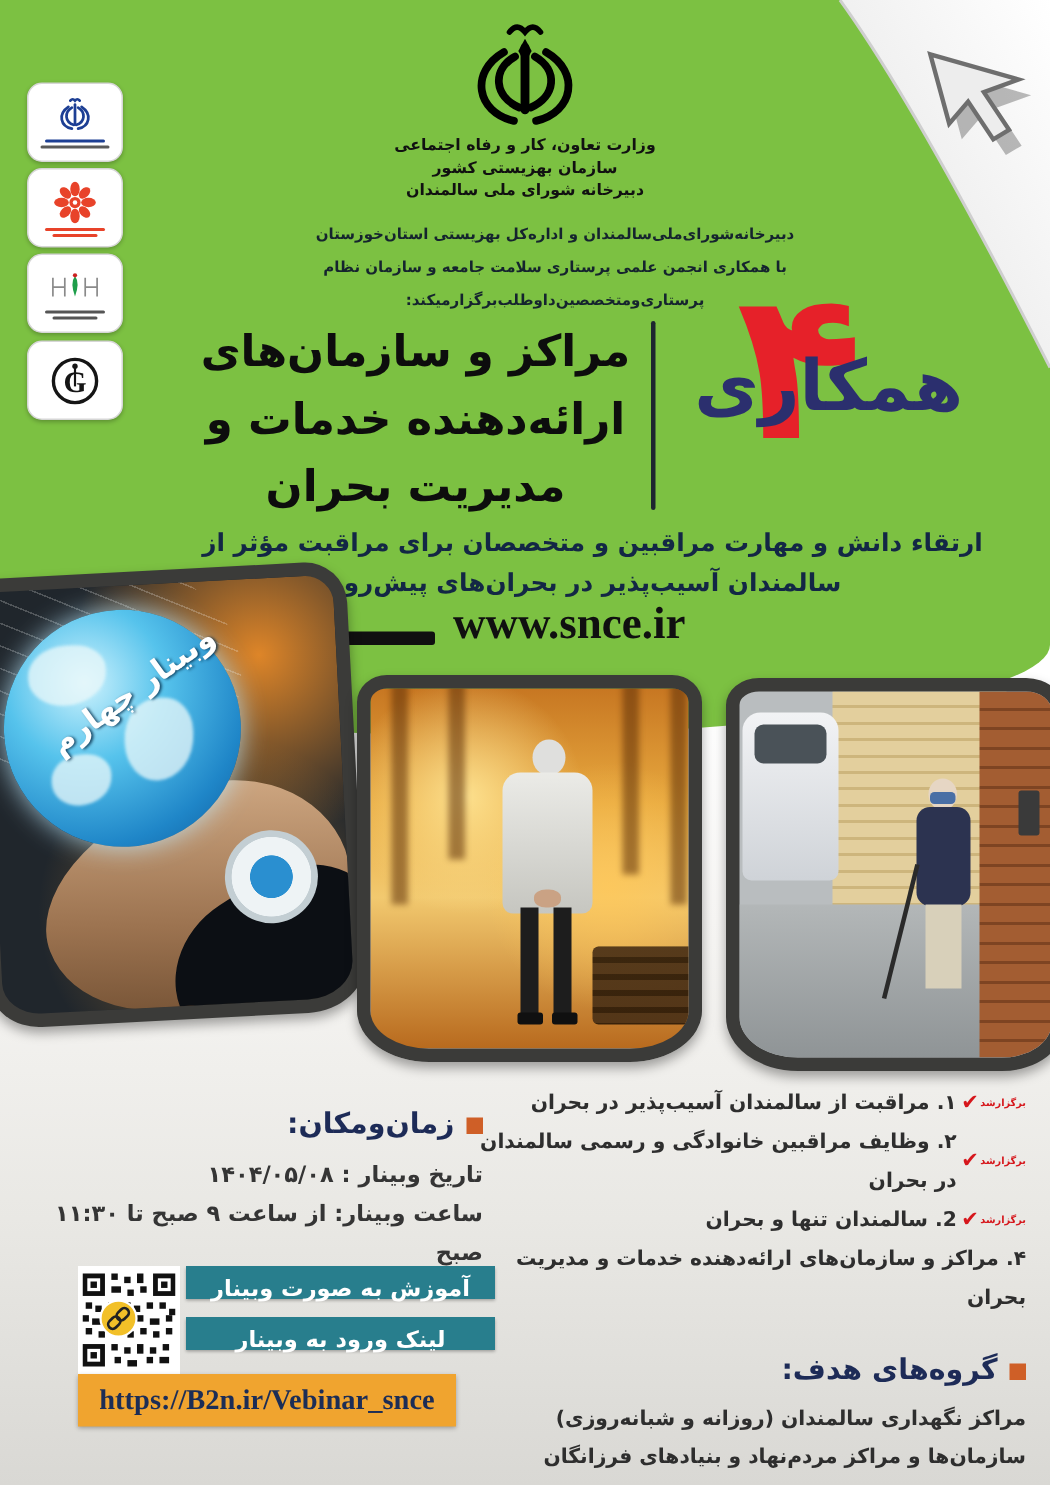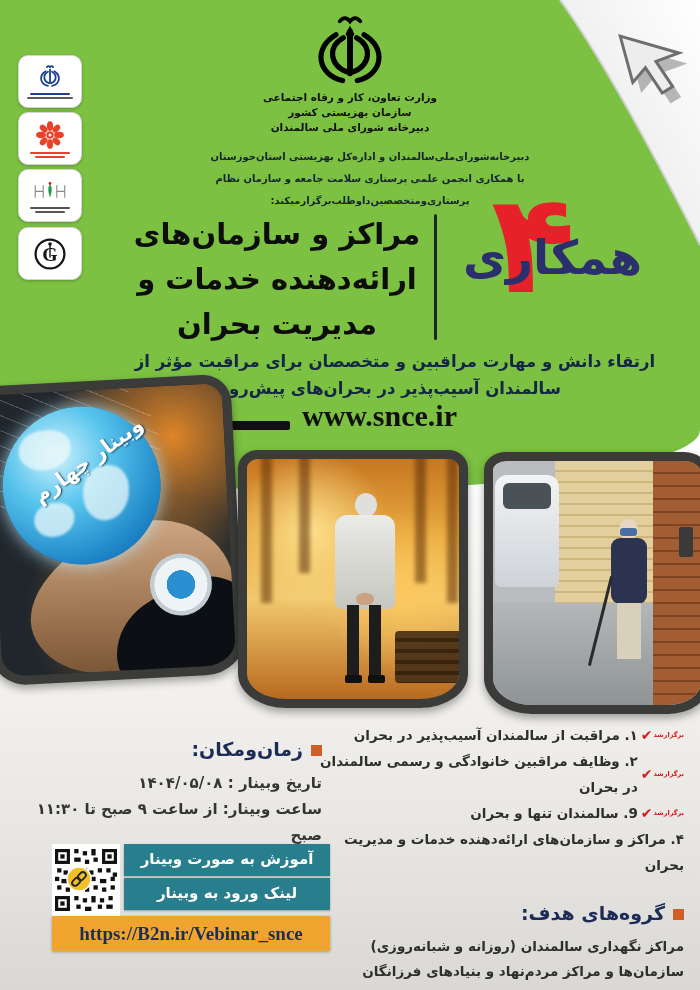--- a/index.html
+++ b/index.html
@@ -106,25 +106,25 @@
   .held-badge{ display:inline-flex; align-items:center; color:#d6171c; margin-left:3px; }
   .held-badge .held-text{ font-size:6.5px; font-weight:bold; margin-left:1px; }
   .held-badge .check{ font-size:14px; font-weight:bold; line-height:1; }
   .targets-list{ font-size:13.5px; font-weight:600; color:#2e2e2e; line-height:25px; margin-top:10px; }
   .col-left{ position:absolute; left:16px; top:738px; width:306px; direction:rtl; }
   .col-left .sec-heading{ justify-content:flex-start; }
   .sched-line{ font-size:15px; font-weight:bold; color:#353535; line-height:26px; }
   .links-block{ position:absolute; left:44px; top:840px; width:290px; height:116px; }
   .qr{ position:absolute; left:8px; top:4px; width:68px; height:72px; background:#fff; padding:3px; }
   .link-circle{ position:absolute; left:22px; top:26px; width:26px; height:26px; z-index:3; }
-  .banner{ position:absolute; left:80px; width:206px; height:32px; background:#287e8d; color:#fff;
+  .banner{ position:absolute; left:80px; width:206px; height:22px; background:#287e8d; color:#fff;
     font-size:15px; font-weight:bold; text-align:center; line-height:30px; direction:rtl;
     box-shadow:0 1px 2px rgba(0,0,0,.3); }
   .banner.b1{ top:4px; } .banner.b2{ top:38px; }
-  .orange-link{ position:absolute; left:8px; top:76px; width:278px; height:35px; background:#f0a42f;
+  .orange-link{ position:absolute; left:8px; top:76px; width:252px; height:35px; background:#f0a42f;
     text-align:center; line-height:35px; font-family:"Liberation Serif", serif; font-size:19px;
     font-weight:bold; color:#1c2d56; direction:ltr; box-shadow:0 1px 3px rgba(0,0,0,.3); }
 </style>
 </head>
 <body>
 
 <div class="poster">
 
   <div class="green-bg"></div>
 
@@ -300,21 +300,21 @@
           <span class="held-text">برگزارشد</span>
           <span class="check">✔</span>
         </span>
         <span>۲. وظایف مراقبین خانوادگی و رسمی سالمندان در بحران</span>
       </div>
       <div class="course-item">
         <span class="held-badge">
           <span class="held-text">برگزارشد</span>
           <span class="check">✔</span>
         </span>
-        <span>9. سالمندان تنها و بحران</span>
+        <span>2. سالمندان تنها و بحران</span>
       </div>
       <div class="course-item">
         <span>۴. مراکز و سازمان‌های ارائه‌دهنده خدمات و مدیریت بحران</span>
       </div>
     </div>
 
     <div class="sec-heading" style="margin-top:24px">
       <span class="bullet"></span>
       <span>گروه‌های هدف:</span>
     </div>

